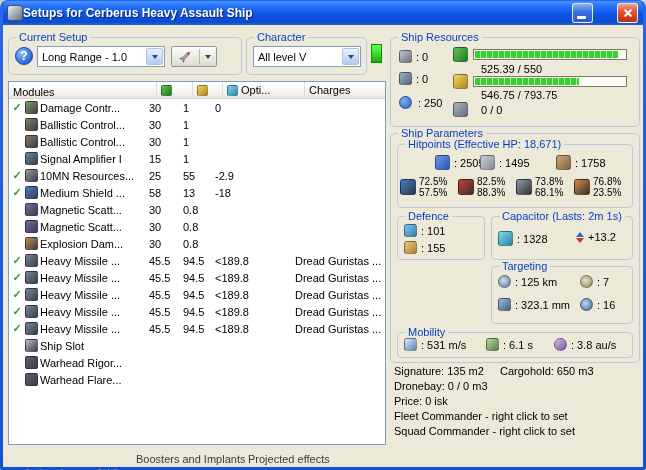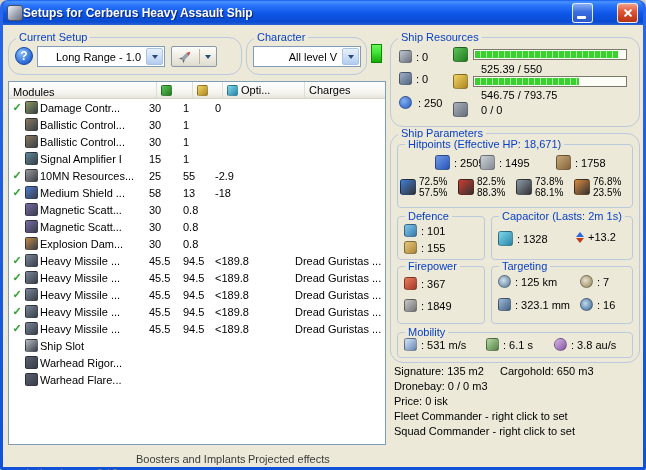--- a/index.html
+++ b/index.html
@@ -21,21 +21,21 @@
   .btn-min { background:linear-gradient(180deg,#8bb0f5,#3a6ce0 45%,#2b58cc); margin-right:24px; }
   .minbar { position:absolute; left:4px; bottom:3px; width:9px; height:3px; background:#fff; border-radius:1px; }
   .btn-close { background:linear-gradient(180deg,#f0a08a,#e2573a 40%,#c23a1a 85%,#b03418); }
   .close-x { position:relative; width:10px; height:10px; display:block; }
   .close-x::before,.close-x::after { content:""; position:absolute; left:4px; top:0; width:2px; height:10px;
     background:#fff; border-radius:1px; }
   .close-x::before { transform:rotate(45deg);} .close-x::after { transform:rotate(-45deg);}
 
   .client { position:relative; width:640px; height:442px; background:#ECE9D8; }
 
-  .group { position:absolute; border:1px solid #bcc8dc; border-radius:13px;text-align:right; }
+  .group { position:absolute; border:1px solid #bcc8dc; border-radius:5px; }
   .glabel { position:absolute; top:-7px; left:7px; background:#ECE9D8; padding:0 3px;
     color:var(--label-blue,#0a41c8); font-size:11px; line-height:13px; white-space:nowrap; }
 
   
   .g-current { left:5px; top:12px; width:234px; height:38px; }
   .g-character { left:243px; top:12px; width:121px; height:38px; }
   .help-btn { position:absolute; left:6px; top:9px; width:18px; height:18px; border-radius:50%;
     background:radial-gradient(circle at 35% 30%,#8ac0f8,#2a6ad8 70%,#1a4ab8); border:1px solid #16409f;
     color:#fff; font-weight:bold; font-size:12px; display:flex; align-items:center; justify-content:center; }
   .combo { position:absolute; height:21px; background:#fff; border:1px solid #7F9DB9; display:flex; align-items:center; }
@@ -488,31 +488,20 @@
         </div>
         <div class="stat" style="left:84px; top:14px;">
           <span class="updown">
               <span class="tri-up"></span>
               <span class="tri-down"></span>
             </span>
           <span>+13.2</span>
         </div>
       </div>
 
-      <div class="sub" style="left:6px; top:132px; width:88px; height:58px;">
-        <span class="glabel">Firepower</span>
-        <div class="stat" style="left:6px; top:10px;">
-          <span class="ico ico-sm i-dps"></span>
-          <span>: 367</span>
-        </div>
-        <div class="stat" style="left:6px; top:32px;">
-          <span class="ico ico-sm i-volley"></span>
-          <span>: 1849</span>
-        </div>
-      </div>
 
       <div class="sub" style="left:100px; top:132px; width:142px; height:58px;">
         <span class="glabel">Targeting</span>
         <div class="stat" style="left:6px; top:8px;">
           <span class="ico ico-sm i-range round"></span>
           <span>: 125 km</span>
         </div>
         <div class="stat" style="left:88px; top:8px;">
           <span class="ico ico-sm i-targets round"></span>
           <span>: 7</span>

